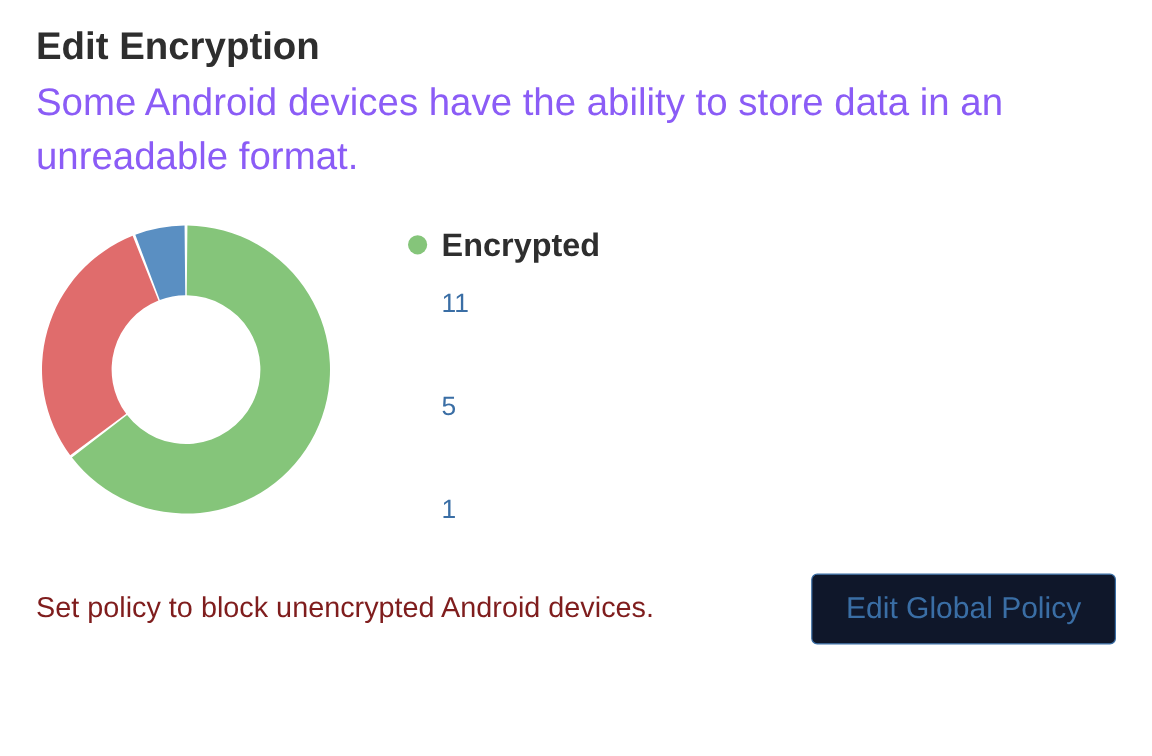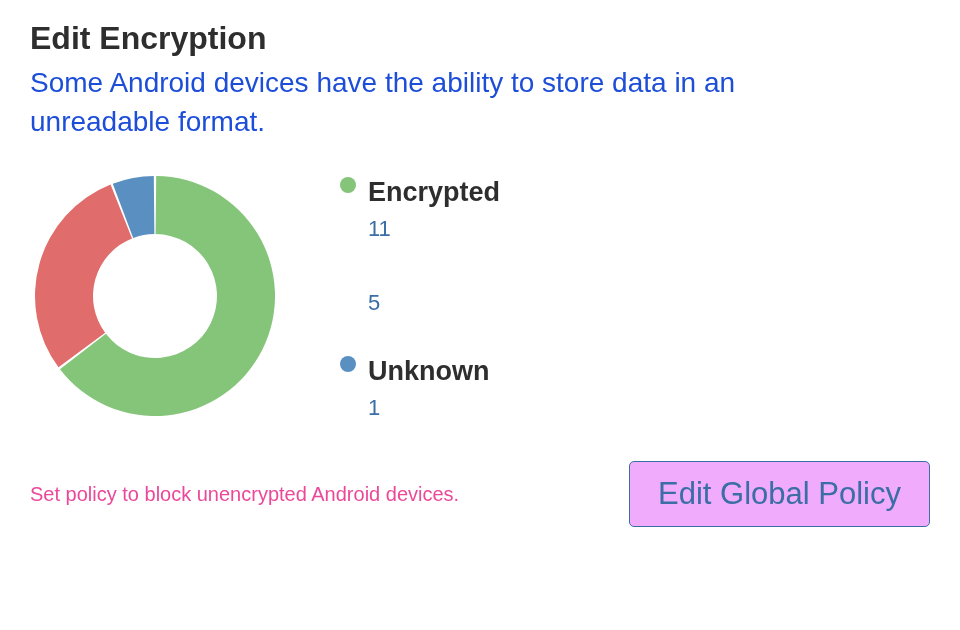--- a/index.html
+++ b/index.html
@@ -14,22 +14,22 @@
       width: 960px;
       height: 630px;
     }
     .title {
       font-size: 32px;
       font-weight: 700;
       color: #2e2e2e;
       margin-bottom: 6px;
     }
     .subtitle {
-      font-size: 28px;
-      color: #1d4ed8;
+      font-size: 32px;
+      color: #8b5cf6;
       line-height: 1.4;
       margin-bottom: 30px;
       max-width: 820px;
     }
     .chart-row {
       display: flex;
       align-items: flex-start;
       gap: 60px;
       margin-bottom: 40px;
     }
@@ -44,55 +44,56 @@
       flex-direction: column;
       gap: 40px;
       padding-top: 6px;
     }
     .legend-item {
       display: flex;
       flex-direction: column;
     }
     .legend-label-row {
       display: flex;
+      align-items: center;
       gap: 12px;
     }
     .legend-dot {
       width: 16px;
       height: 16px;
       border-radius: 50%;
       flex-shrink: 0;
     }
     .legend-label {
       font-size: 27px;
       font-weight: 700;
       color: #2e2e2e;
     }
     .legend-value {
       font-size: 22px;
       color: #3a6ea5;
       margin-left: 28px;
-      margin-top: 8px;
+      margin-top: 20px;
     }
     .footer-row {
       display: flex;
       align-items: center;
       justify-content: space-between;
       gap: 20px;
       max-width: 900px;
     }
     .footer-text {
-      font-size: 20px;
-      color: #ec4899;
+      font-size: 24px;
+      color: #7f1d1d;
     }
     .policy-button {
       border: 1.5px solid #3a6ea5;
-      background: #f0abfc;
+      background: #0f172a;
       color: #3a6ea5;
-      font-size: 31px;
+      font-size: 25px;
       padding: 14px 28px;
       border-radius: 5px;
       cursor: pointer;
       white-space: nowrap;
     }
   </style>
 </head>
 <body>
 
 <h1 class="title">Edit Encryption</h1>
@@ -111,24 +112,20 @@
       <div class="legend-label-row">
         <span class="legend-dot" style="background-color: rgb(133, 197, 122);"></span>
         <span class="legend-label">Encrypted</span>
       </div>
       <span class="legend-value">11</span>
     </div>
     <div class="legend-item">
       <span class="legend-value">5</span>
     </div>
     <div class="legend-item">
-      <div class="legend-label-row">
-        <span class="legend-dot" style="background-color: rgb(90, 143, 194);"></span>
-        <span class="legend-label">Unknown</span>
-      </div>
       <span class="legend-value">1</span>
     </div>
   </div>
 </div>
 
 <div class="footer-row">
   <span class="footer-text">Set policy to block unencrypted Android devices.</span>
   <button class="policy-button">Edit Global Policy</button>
 </div>
 

